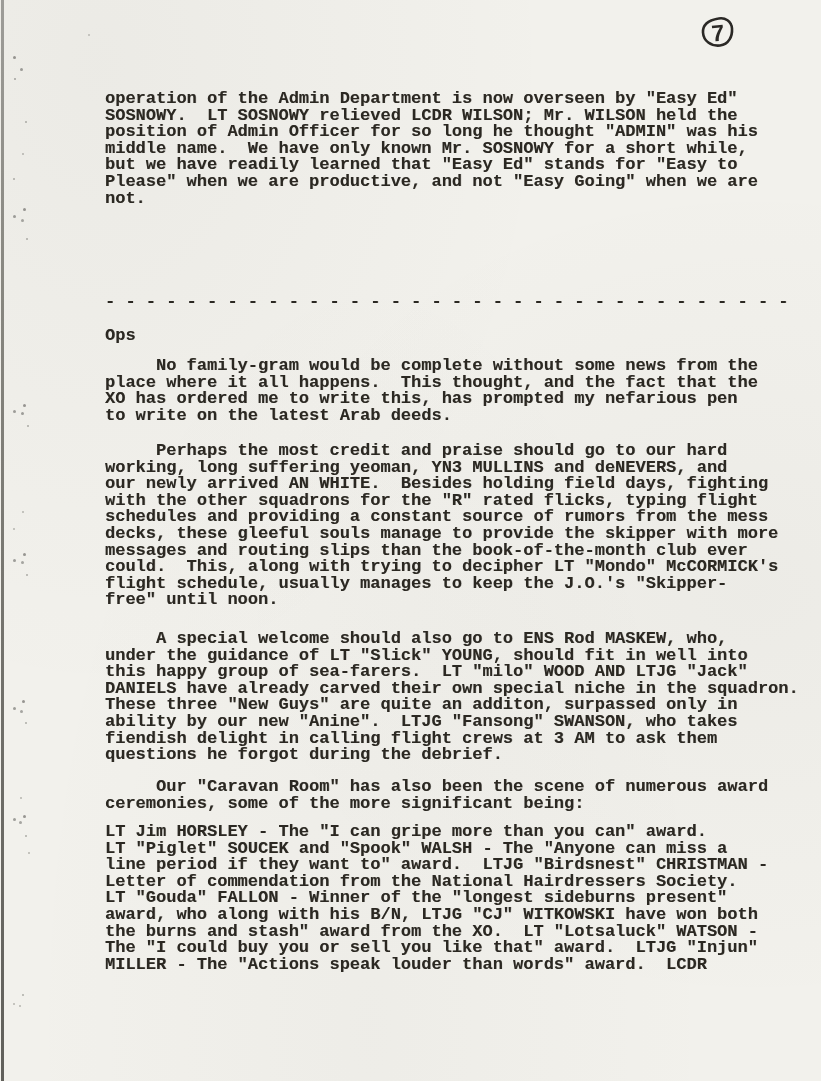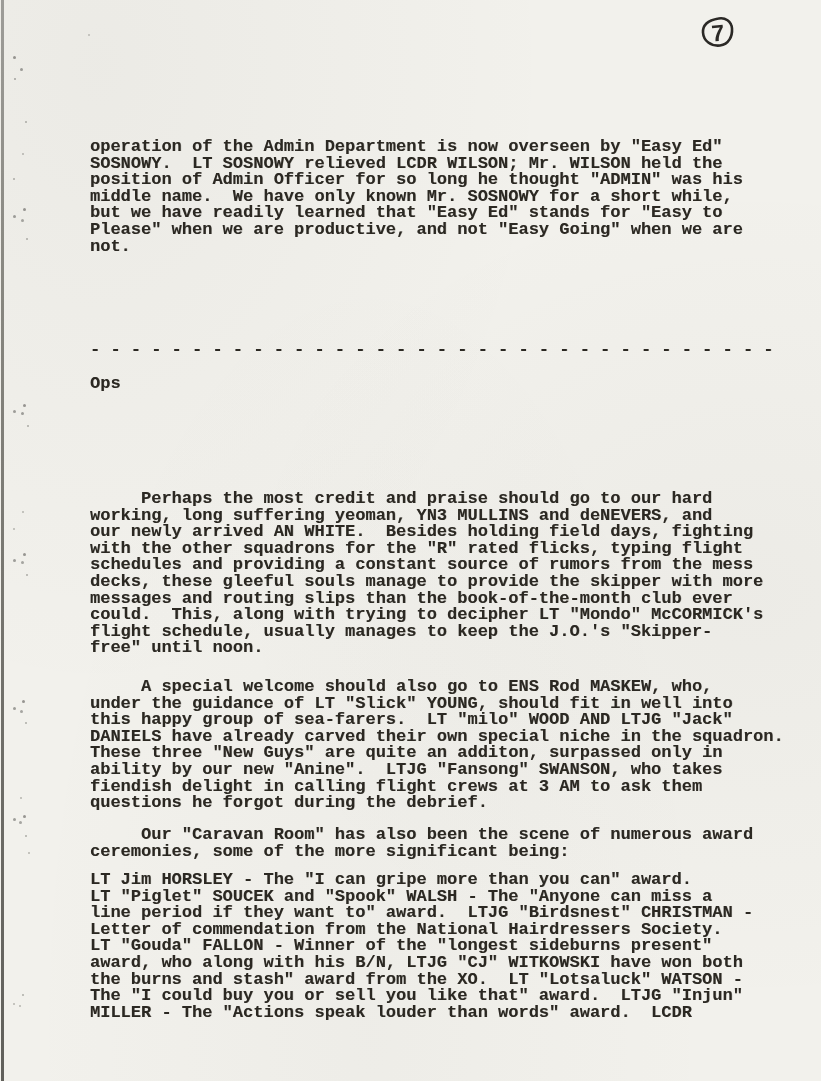--- a/index.html
+++ b/index.html
@@ -17,26 +17,25 @@
       radial-gradient(ellipse at 92% 55%, rgba(60,58,52,0.03), transparent 50%),
       radial-gradient(ellipse at 45% 95%, rgba(60,58,52,0.025), transparent 55%),
       #f2f1ec;
   }
   .edge-line {
     position: absolute; left: 1px; top: 0; width: 2.5px; height: 100%;
     background: linear-gradient(#8f8e8a 0%, #77766f 25%, #5d5c56 60%, #474641 100%);
     opacity: 0.85;
   }
   .tw {
-    position: absolute; left: 90px;
+    position: absolute; left: 105px;
     font: 700 17px/16.6px "Liberation Mono", "DejaVu Sans Mono", monospace;
     color: #2b2822;
     white-space: pre;
     text-shadow: 0.4px 0.4px 0.6px rgba(43,40,34,0.38);
-    margin-top: 48px;
   }
   .speck { position: absolute; background: #5a5955; border-radius: 50%; }
   .badge { position: absolute; left: 698px; top: 15px; width: 40px; height: 40px; }
 </style>
 </head>
 <body>
 
 <div class="page">
 
   <div class="edge-line"></div>
@@ -49,20 +48,24 @@
 
   <div class="tw" style="top:91px">operation of the Admin Department is now overseen by "Easy Ed"
 SOSNOWY.  LT SOSNOWY relieved LCDR WILSON; Mr. WILSON held the
 position of Admin Officer for so long he thought "ADMIN" was his
 middle name.  We have only known Mr. SOSNOWY for a short while,
 but we have readily learned that "Easy Ed" stands for "Easy to
 Please" when we are productive, and not "Easy Going" when we are
 not.</div>
   <div class="tw" style="top:294px">- - - - - - - - - - - - - - - - - - - - - - - - - - - - - - - - - -</div>
   <div class="tw" style="top:328px">Ops</div>
+  <div class="tw" style="top:358px">     No family-gram would be complete without some news from the
+place where it all happens.  This thought, and the fact that the
+XO has ordered me to write this, has prompted my nefarious pen
+to write on the latest Arab deeds.</div>
   <div class="tw" style="top:443px">     Perhaps the most credit and praise should go to our hard
 working, long suffering yeoman, YN3 MULLINS and deNEVERS, and
 our newly arrived AN WHITE.  Besides holding field days, fighting
 with the other squadrons for the "R" rated flicks, typing flight
 schedules and providing a constant source of rumors from the mess
 decks, these gleeful souls manage to provide the skipper with more
 messages and routing slips than the book-of-the-month club ever
 could.  This, along with trying to decipher LT "Mondo" McCORMICK's
 flight schedule, usually manages to keep the J.O.'s "Skipper-
 free" until noon.</div>

